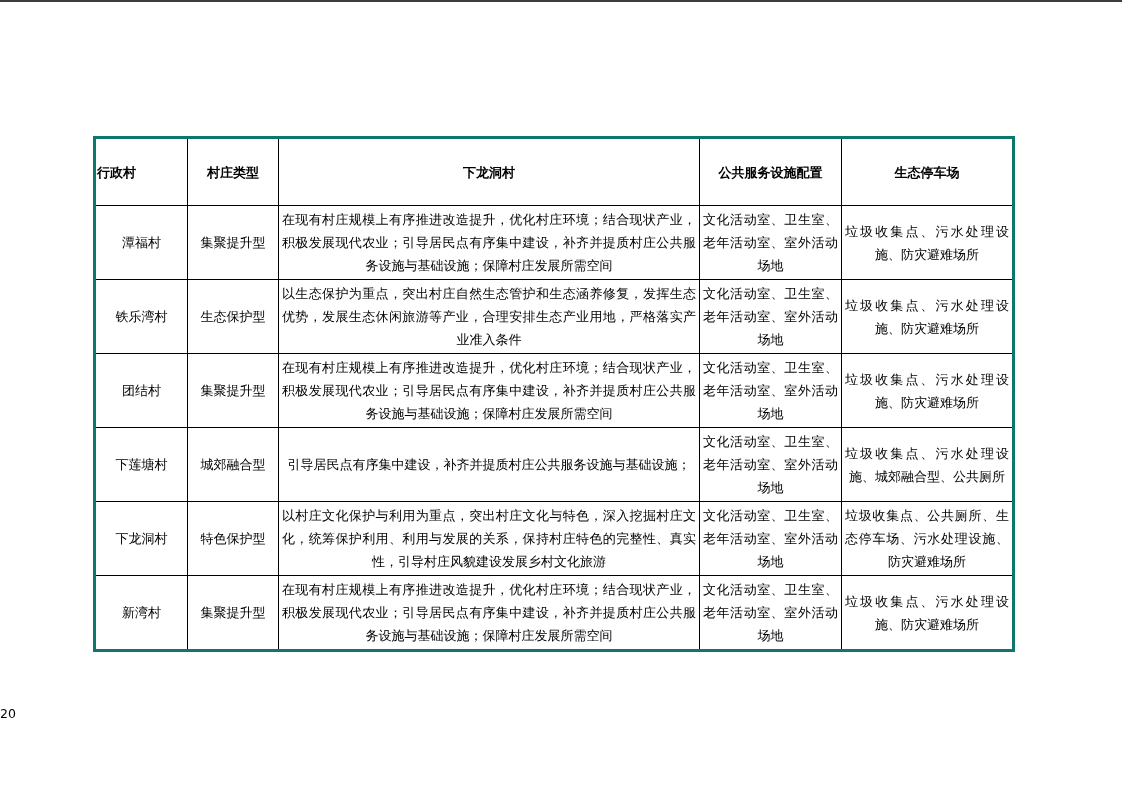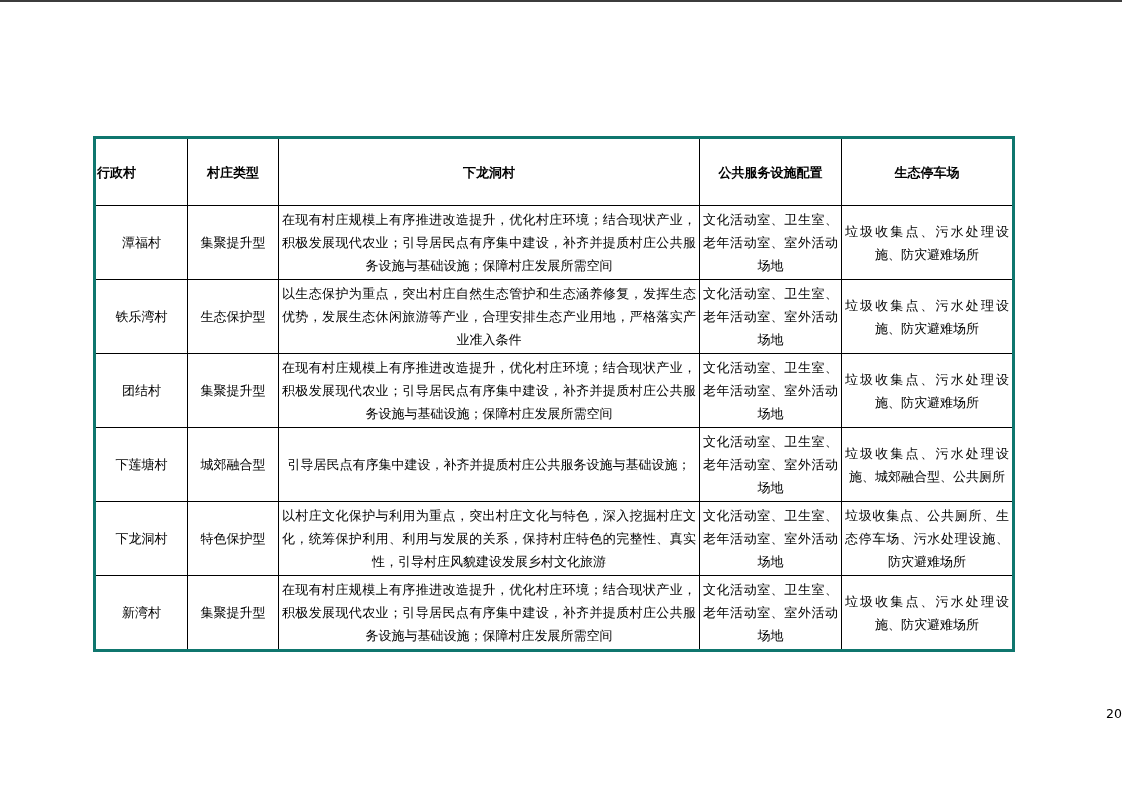--- a/index.html
+++ b/index.html
@@ -70,21 +70,21 @@
   tr.row1  { height: 71px; }
   tr.row2  { height: 71px; }
   tr.row3  { height: 66px; }
   tr.row4  { height: 68px; }
   tr.row5  { height: 69px; }
   .page-number {
     position: absolute;
     top: 706px;
     left: 0;
     width: 100%;
-    text-align: right;
+    text-align: left;
     font-family: "DejaVu Sans", "Liberation Sans", sans-serif;
     font-size: 12.5px;
     color: #000000;
   }
 </style>
 </head>
 <body>
 
 <div class="page">
 

